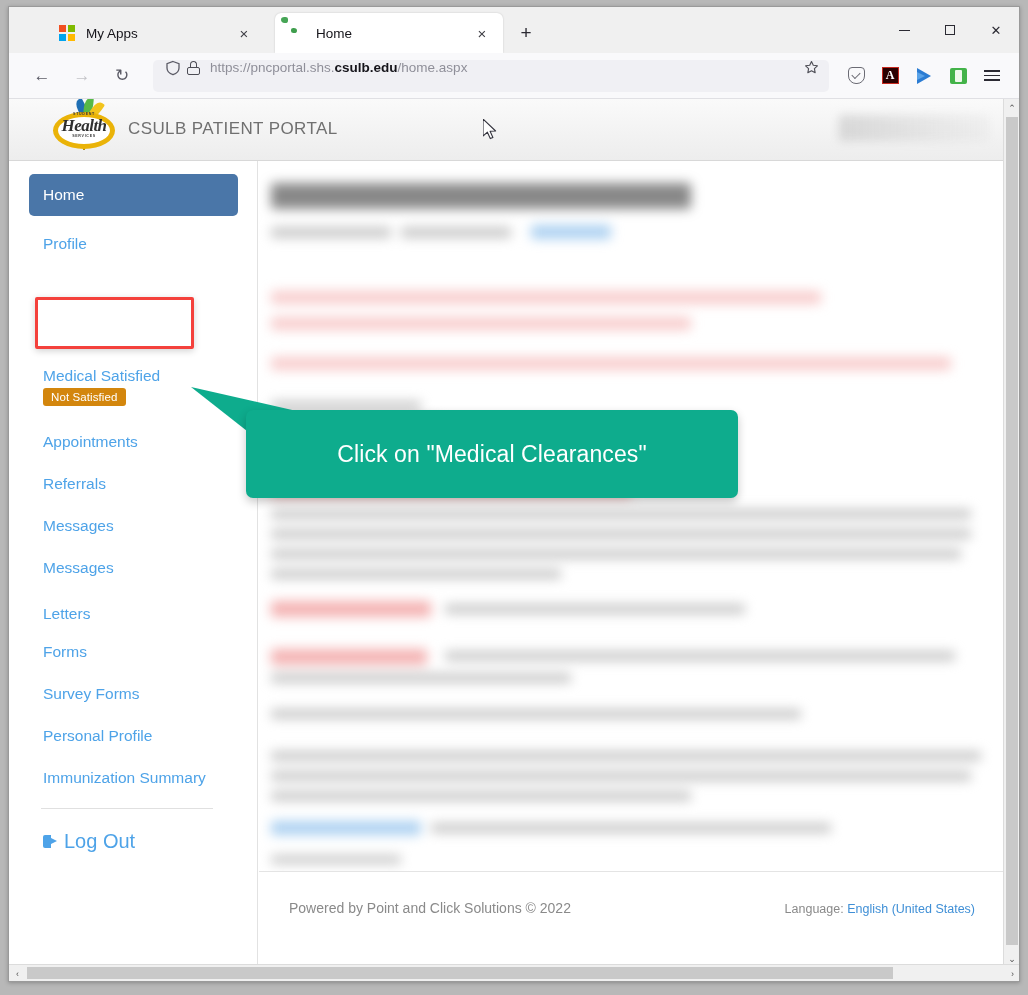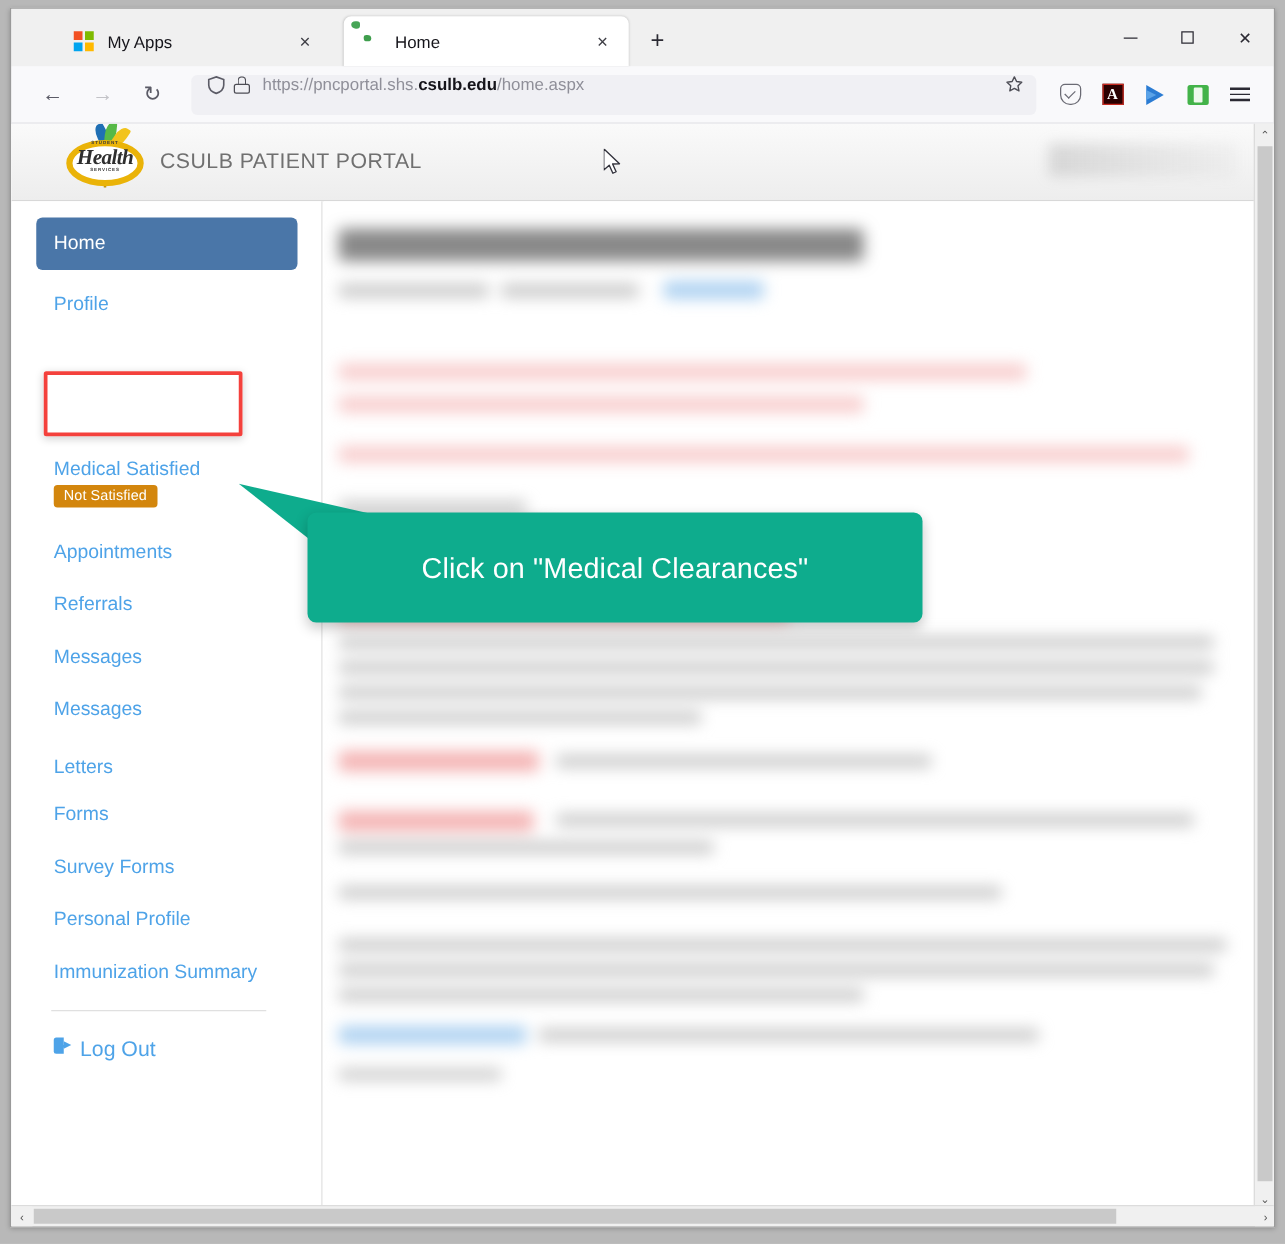--- a/index.html
+++ b/index.html
@@ -241,22 +241,22 @@
     position: absolute; left: 34px;
     color: #4ea3e8; font-size: 15.5px;
     white-space: nowrap;
   }
   .side-divider {
     position: absolute; left: 32px; top: 647px;
     width: 172px; height: 1px; background: #e0e0e0;
   }
   .side-logout {
     position: absolute; left: 34px; top: 669px;
-    color: #4ea3e8; font-size: 17px;
-    display: flex; align-items: flex-start; gap: 7px;
+    color: #4ea3e8; font-size: 20px;
+    display: flex; align-items: center; gap: 7px;
   }
   .logout-ico {
     width: 14px; height: 13px; position: relative; display:inline-block;
   }
   .logout-ico .box {
     position:absolute; left:0; top:0; width:8px; height:13px;
     background:#4ea3e8; border-radius:2px 0 0 2px;
   }
   .logout-ico .arrow {
     position:absolute; right:0; top:3px; width:0; height:0;
@@ -540,20 +540,27 @@
           <div class="bl txt" style="left:12px;  top:590px; width:710px; height:10px;"></div>
           <div class="bl txt" style="left:12px;  top:610px; width:700px; height:10px;"></div>
           <div class="bl txt" style="left:12px;  top:630px; width:420px; height:10px;"></div>
 
           <div class="bl lnk" style="left:12px;  top:660px; width:150px; height:14px;"></div>
           <div class="bl txt" style="left:172px; top:662px; width:400px; height:10px;"></div>
           <div class="bl txt" style="left:12px;  top:694px; width:130px; height:9px;"></div>
         </div>
       </div>
 
+      <div class="content-footer">
+        <div class="footer-left">Powered by Point and Click Solutions © 2022</div>
+        <div class="footer-right">
+          <span>Language:</span>
+          <a href="#">English (United States)</a>
+        </div>
+      </div>
 
       <div class="highlight-box"></div>
 
       <div class="callout-tail">
         <svg width="120" height="60" viewBox="0 0 120 60">
           <polygon points="0,0 110,25 56,44" fill="#0eac8d"></polygon>
         </svg>
       </div>
 
       <div class="callout">

